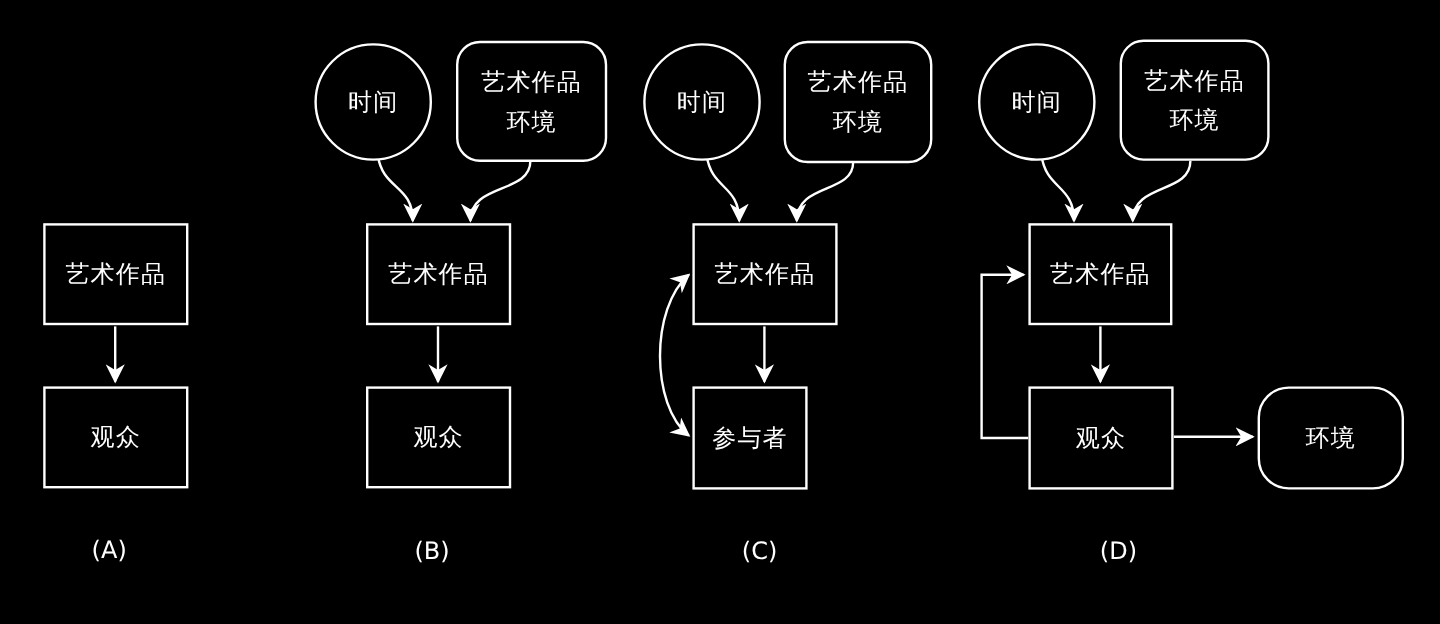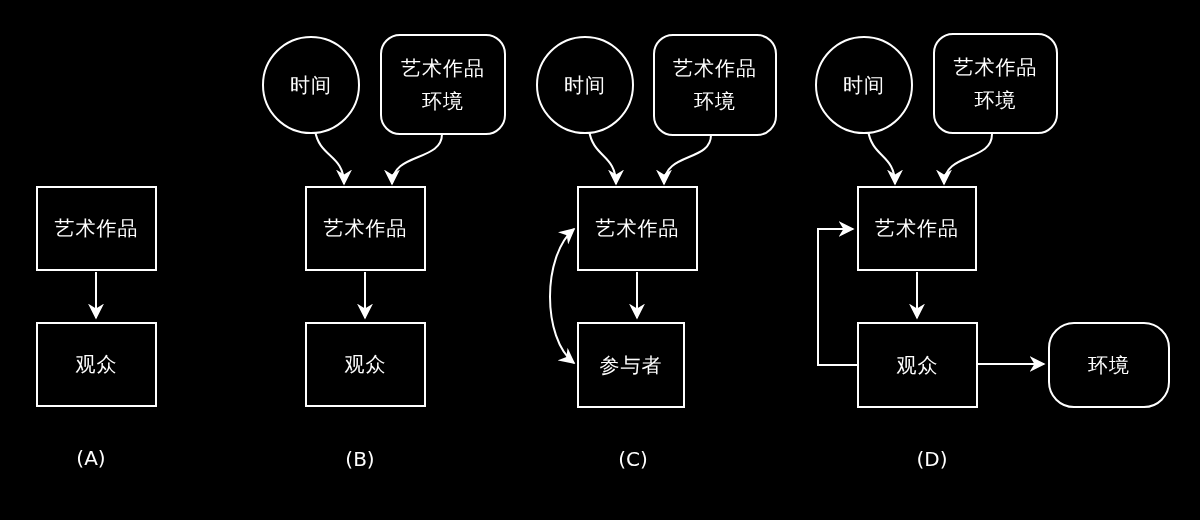--- a/index.html
+++ b/index.html
@@ -99,21 +99,21 @@
   <div class="node circle" style="left:536px; top:36px; width:98px; height:98px;">
     <span>时间</span>
   </div>
   <div class="node rrect two-line" style="left:653px; top:34px; width:124px; height:102px;">
     <span>艺术作品</span>
     <span>环境</span>
   </div>
   <div class="node rect" style="left:577px; top:186px; width:121px; height:85px;">
     <span>艺术作品</span>
   </div>
-  <div class="node rect" style="left:577px; top:322px; width:108px; height:86px;">
+  <div class="node rect" style="left:577px; top:322px; width:96px; height:86px;">
     <span>参与者</span>
   </div>
   <div class="panel-label" style="left:603px; top:447px;">(C)</div>
 
   <div class="node circle" style="left:815px; top:36px; width:98px; height:98px;">
     <span>时间</span>
   </div>
   <div class="node rrect two-line" style="left:933px; top:33px; width:125px; height:101px;">
     <span>艺术作品</span>
     <span>环境</span>

